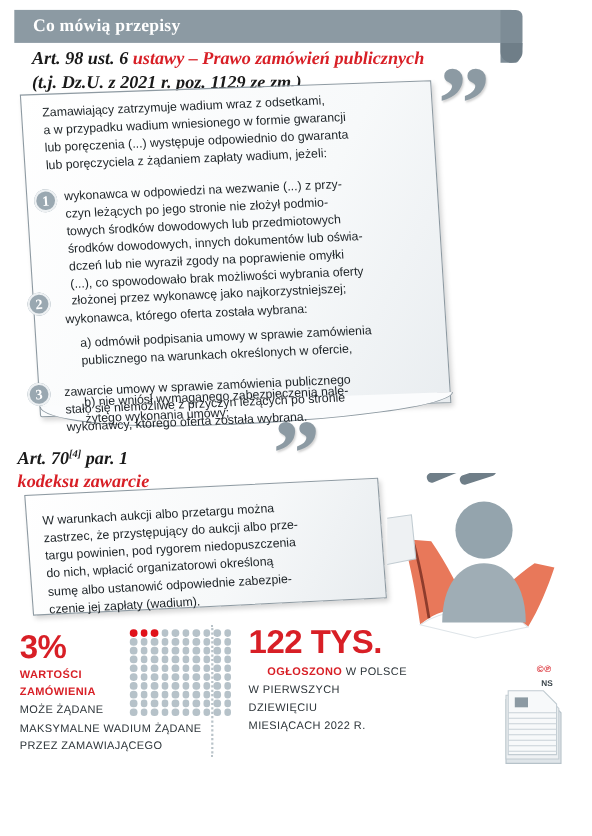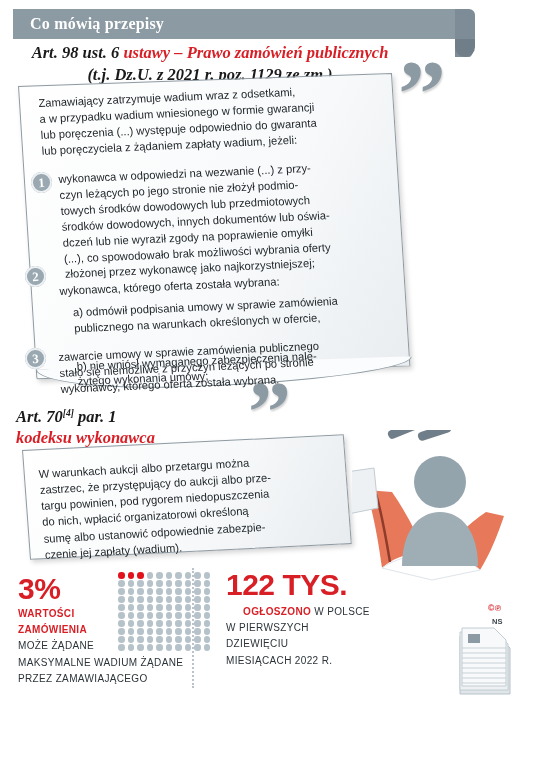--- a/index.html
+++ b/index.html
@@ -26,25 +26,24 @@
     background:#6f7e88;border-radius:0 0 10px 10px;
   }
   .hdr-title{
     position:absolute;left:30px;top:15px;
     font-family:"Liberation Serif", serif;
     font-size:16px;font-weight:bold;color:#ffffff;letter-spacing:.2px;
   }
 
   
   .art1{
-    position:absolute;left:0;top:42px;width:420px;
+    position:absolute;left:29px;top:42px;width:420px;
     font-family:"Liberation Serif", serif;
     font-style:italic;font-weight:bold;font-size:16.5px;color:#1a1a1a;
     line-height:1.32;
-    text-align:center;
   }
   .art1 .red{color:#d81f26;}
 
   .art2{
     position:absolute;left:16px;top:406px;width:300px;
     font-family:"Liberation Serif", serif;
     font-style:italic;font-weight:bold;font-size:16.5px;color:#1a1a1a;
     line-height:1.30;
   }
   .art2 sup{font-size:9.5px;vertical-align:super;}
@@ -231,21 +230,21 @@
 żytego wykonania umowy;</span>
   </div>
 
   <div class="numc" id="num3">3</div>
   <div class="ptext p1-i3">zawarcie umowy w sprawie zamówienia publicznego
 stało się niemożliwe z przyczyn leżących po stronie
 wykonawcy, którego oferta została wybrana.</div>
 
   <div class="art2">
     <span>Art. 70</span><sup>[4]</sup><span> par. 1</span>
-    <span class="red">kodeksu wykonawca</span>
+    <span class="red">kodeksu zawarcie</span>
   </div>
 
   <div class="quotes q2">”</div>
 
   <div class="paper" id="paper2"></div>
   <div class="ptext p2-text">W warunkach aukcji albo przetargu można
 zastrzec, że przystępujący do aukcji albo prze-
 targu powinien, pod rygorem niedopuszczenia
 do nich, wpłacić organizatorowi określoną
 sumę albo ustanowić odpowiednie zabezpie-

